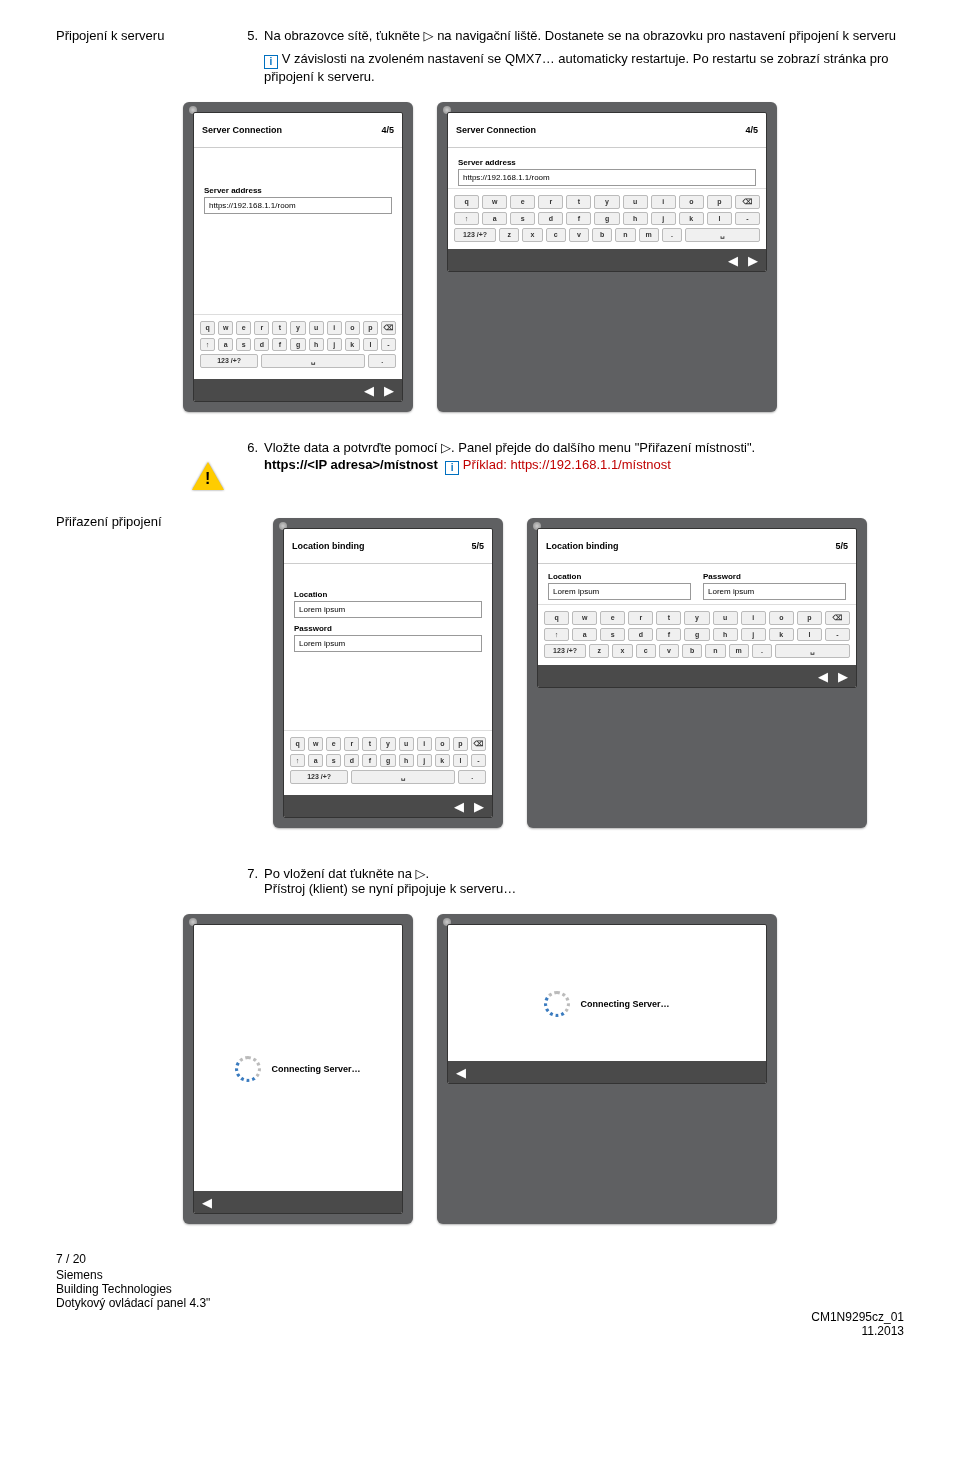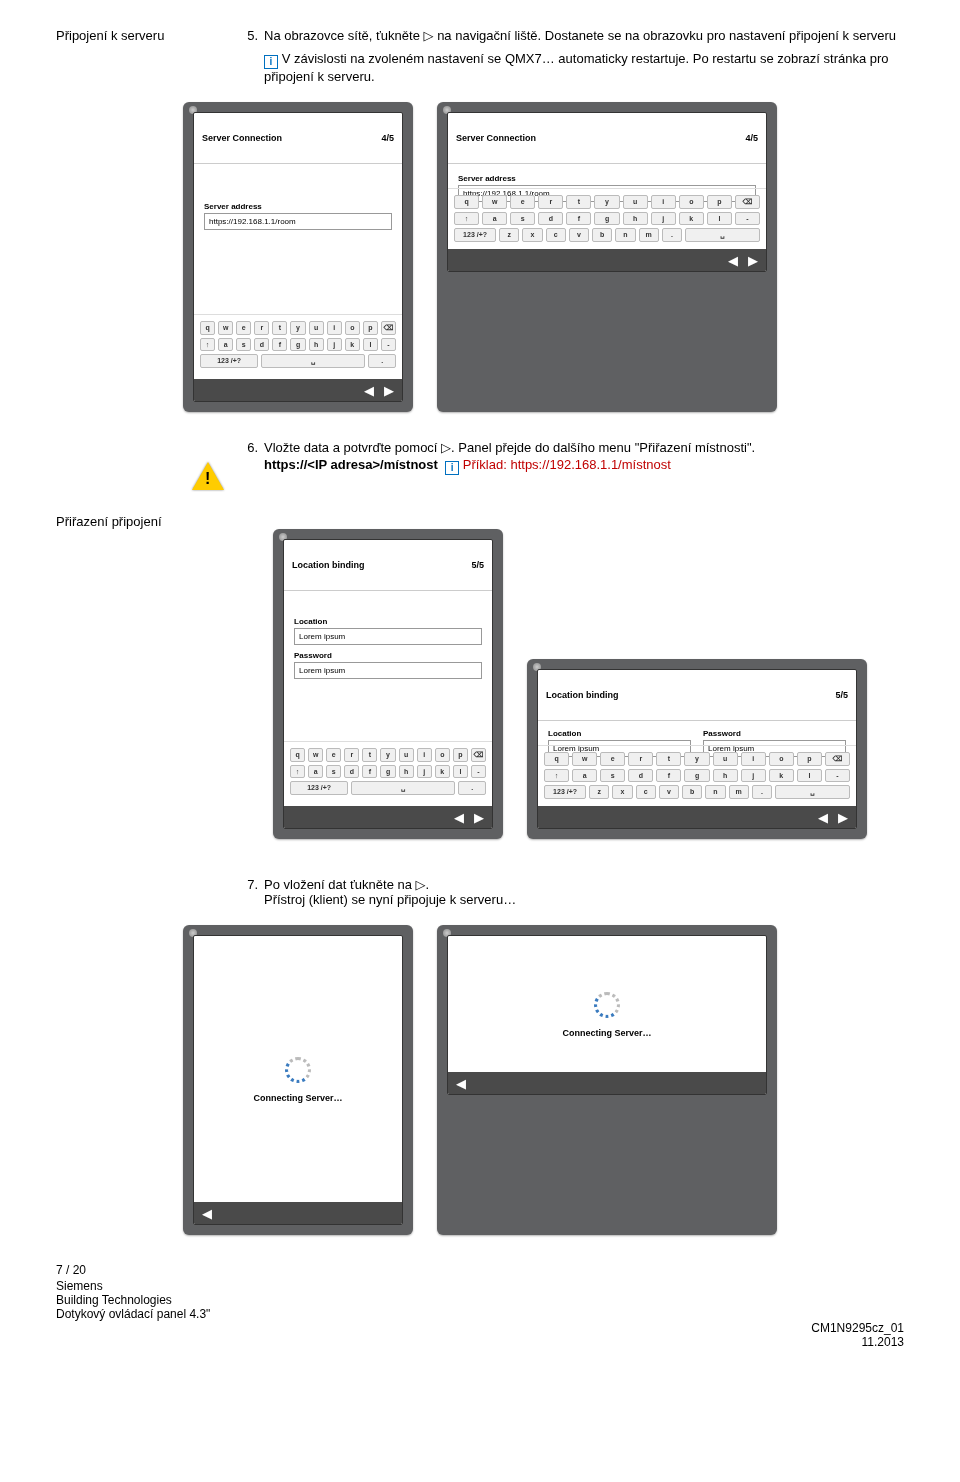--- a/index.html
+++ b/index.html
@@ -56,21 +56,21 @@
     border-radius: 50%; background: radial-gradient(#ccc, #888);
   }
   .screen {
     background: #fff; border-radius: 2px; overflow: hidden; position: relative;
     border: 1px solid #333;
   }
   .portrait .screen { height: 290px; }
   .landscape .screen { height: 160px; }
   .titlebar {
     display: flex; justify-content: space-between; align-items: center;
-    padding: 20px 8px; font-size: 9px; font-weight: bold;
+    padding: 12px 8px; font-size: 9px; font-weight: bold;
     border-bottom: 1px solid #ccc;
   }
   .field-block { padding: 10px 10px 4px 10px; }
   .field-label { font-size: 8px; font-weight: bold; margin-bottom: 2px; }
   .field-input {
     border: 1px solid #999; padding: 3px 4px; font-size: 8px;
     background: #fff; width: 100%;
   }
   .two-fields { display: flex; gap: 12px; padding: 8px 10px 4px 10px; }
   .two-fields > div { flex: 1; }
@@ -89,21 +89,21 @@
   .key.wide { flex: 2.2; }
   .key.wider { flex: 4; }
   .navbar {
     position: absolute; left: 0; right: 0; bottom: 0; height: 22px;
     background: #4a4a4a; display: flex; align-items: center;
     padding: 0 8px; justify-content: flex-end; gap: 10px; color: #fff;
   }
   .navbar.left-only { justify-content: flex-start; }
   .nav-arrow { font-size: 13px; }
   .connecting-screen {
-    height: 100%; display: flex; flex-direction: column;
+    height: 100%; display: flex; flex-direction: row;
     align-items: center; justify-content: center; gap: 10px;
   }
   .spinner {
     width: 26px; height: 26px; border-radius: 50%;
     border: 3px dotted #3a7bbf; border-top-color: #bbb;
     border-right-color: #bbb;
   }
   .connecting-text { font-size: 9px; font-weight: bold; }
   .red-text { color: #c00000; }
   .hl { font-weight: bold; }
@@ -261,21 +261,21 @@
         <span class="hl">https://&lt;IP adresa&gt;/místnost</span>&nbsp;
         <span class="info-icon">i</span>
         <span class="red-text"><span>Příklad: </span><span>https://192.168.1.1/místnost</span></span>
       </div>
     </div>
   </div>
 
   <div class="row" style="margin-top:24px;">
     <div class="left-col">Přiřazení připojení</div>
     <div class="right-col">
-      <div class="mock-row" style="margin-top:15px;align-items:flex-end;">
+      <div class="mock-row" style="margin-top:4px;">
 
         <div class="device portrait">
           <div class="led"></div>
           <div class="screen">
             <div class="titlebar">
               <span>Location binding</span>
               <span>5/5</span>
             </div>
             <div class="field-block" style="margin-top:16px;">
               <div class="field-label">Location</div>

